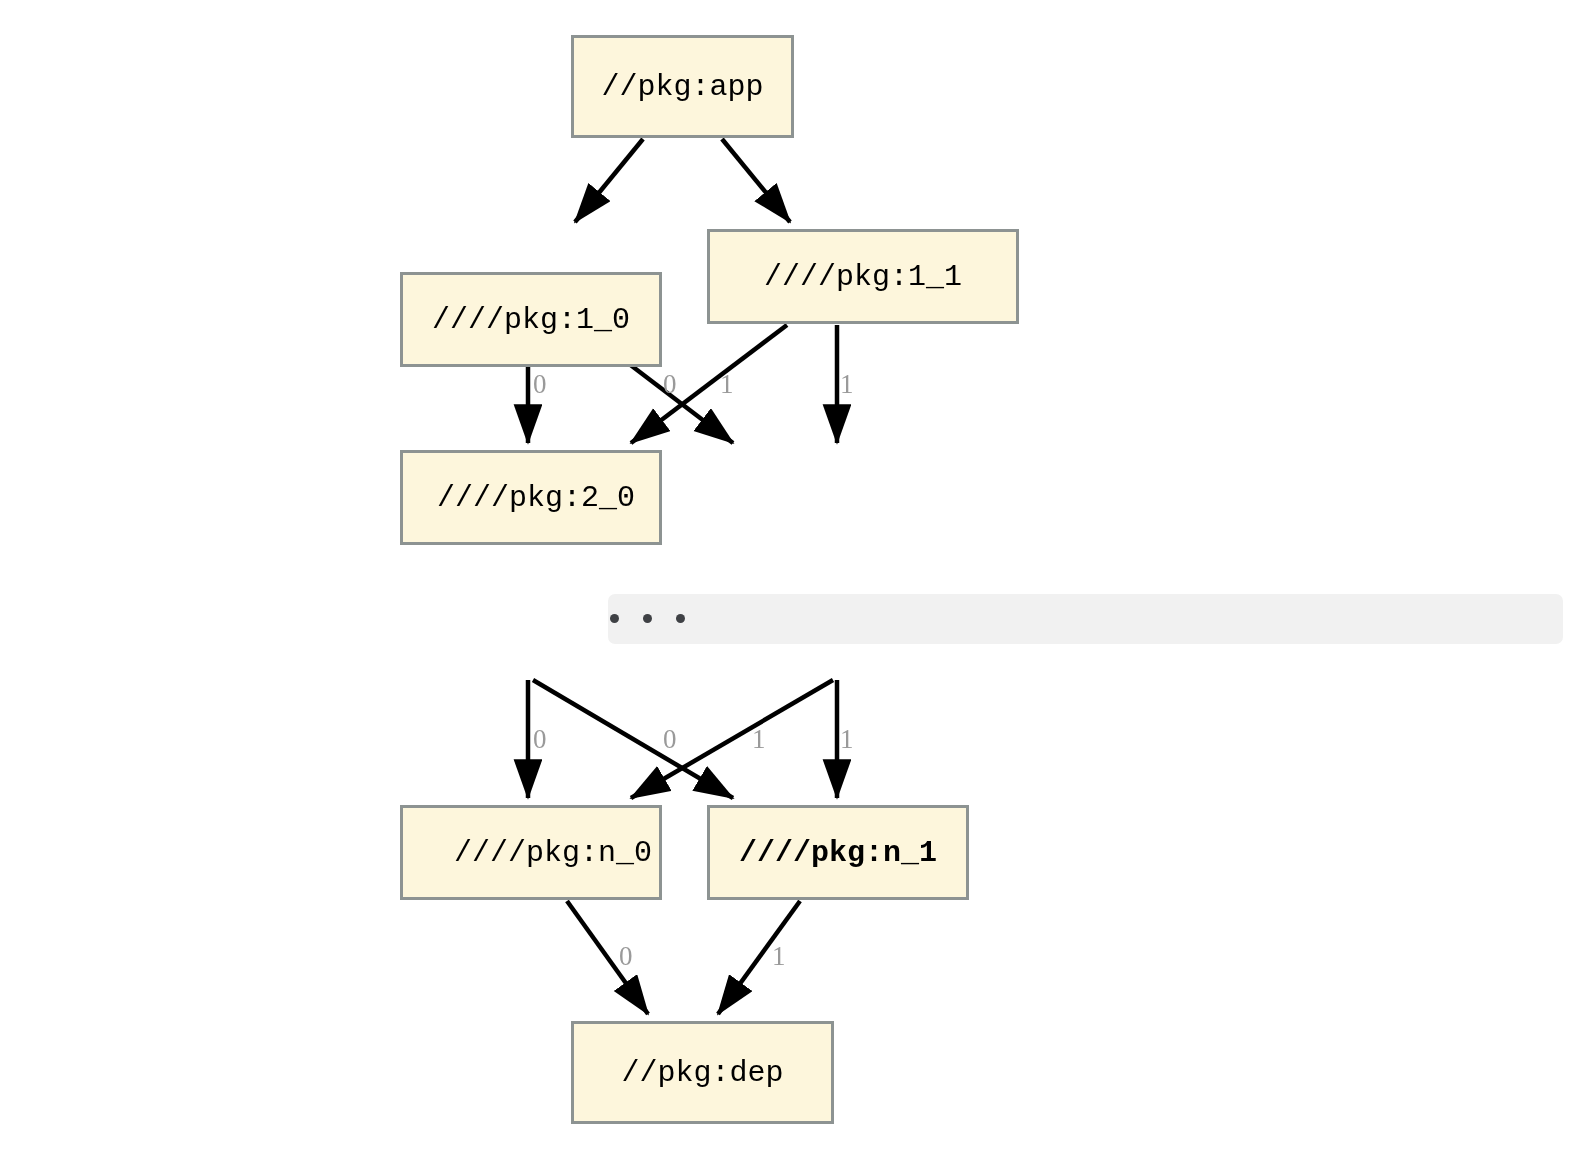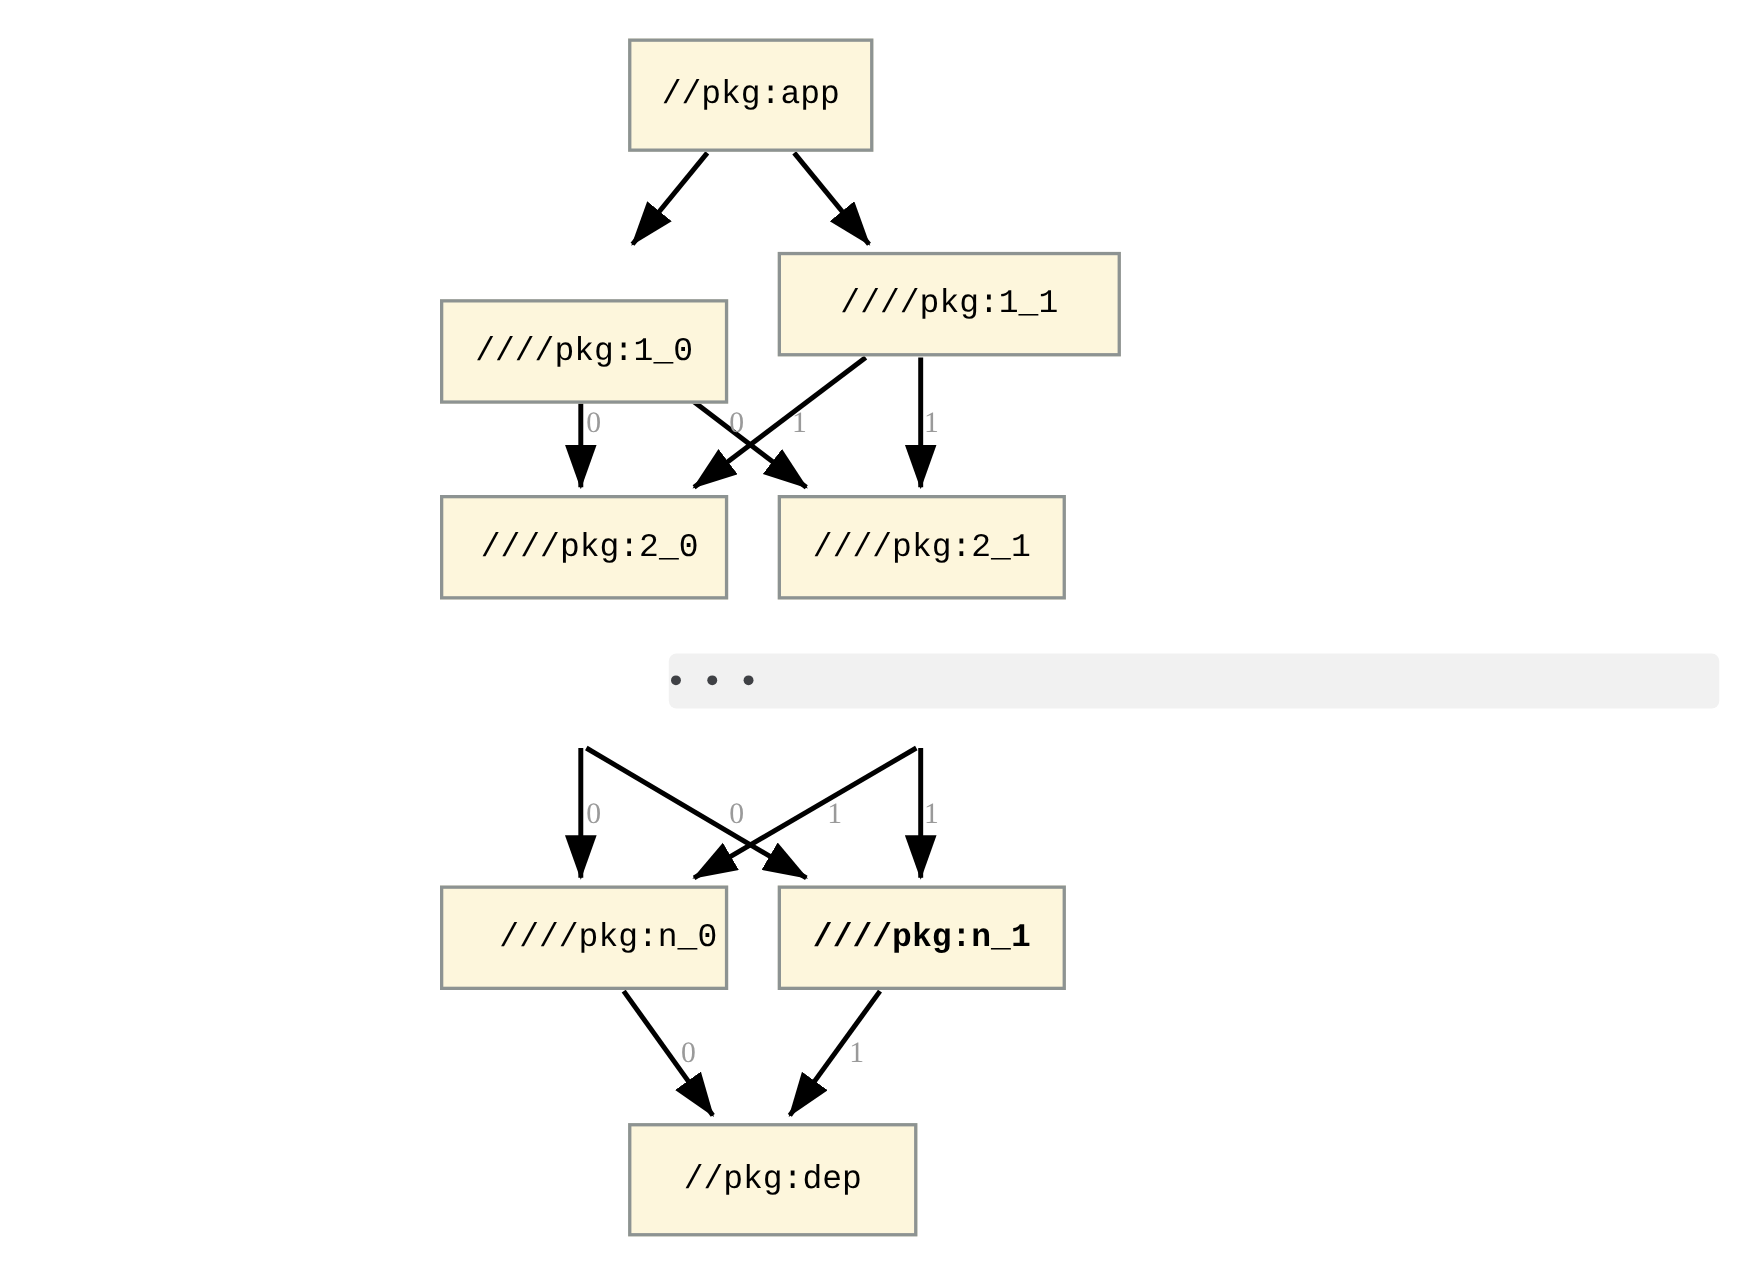--- a/index.html
+++ b/index.html
@@ -118,23 +118,20 @@
   </div>
 
   <div class="node-box" style="left:707px; top:229px; width:312px; height:95px;">
     <span class="node-label">////pkg:1_1</span>
   </div>
 
   <div class="node-box" style="left:400px; top:450px; width:262px; height:95px;padding-left:10px;">
     <span class="node-label">////pkg:2_0</span>
   </div>
 
-  <div class="node-box" style="left:707px; top:450px; width:262px; height:95px;">
-    <span class="node-label">////pkg:2_1</span>
-  </div>
 
   <div class="node-box" style="left:400px; top:805px; width:262px; height:95px;padding-left:44px;">
     <span class="node-label">////pkg:n_0</span>
   </div>
 
   <div class="node-box" style="left:707px; top:805px; width:262px; height:95px;font-weight:bold;">
     <span class="node-label">////pkg:n_1</span>
   </div>
 
   <div class="node-box" style="left:571px; top:1021px; width:263px; height:103px;">

